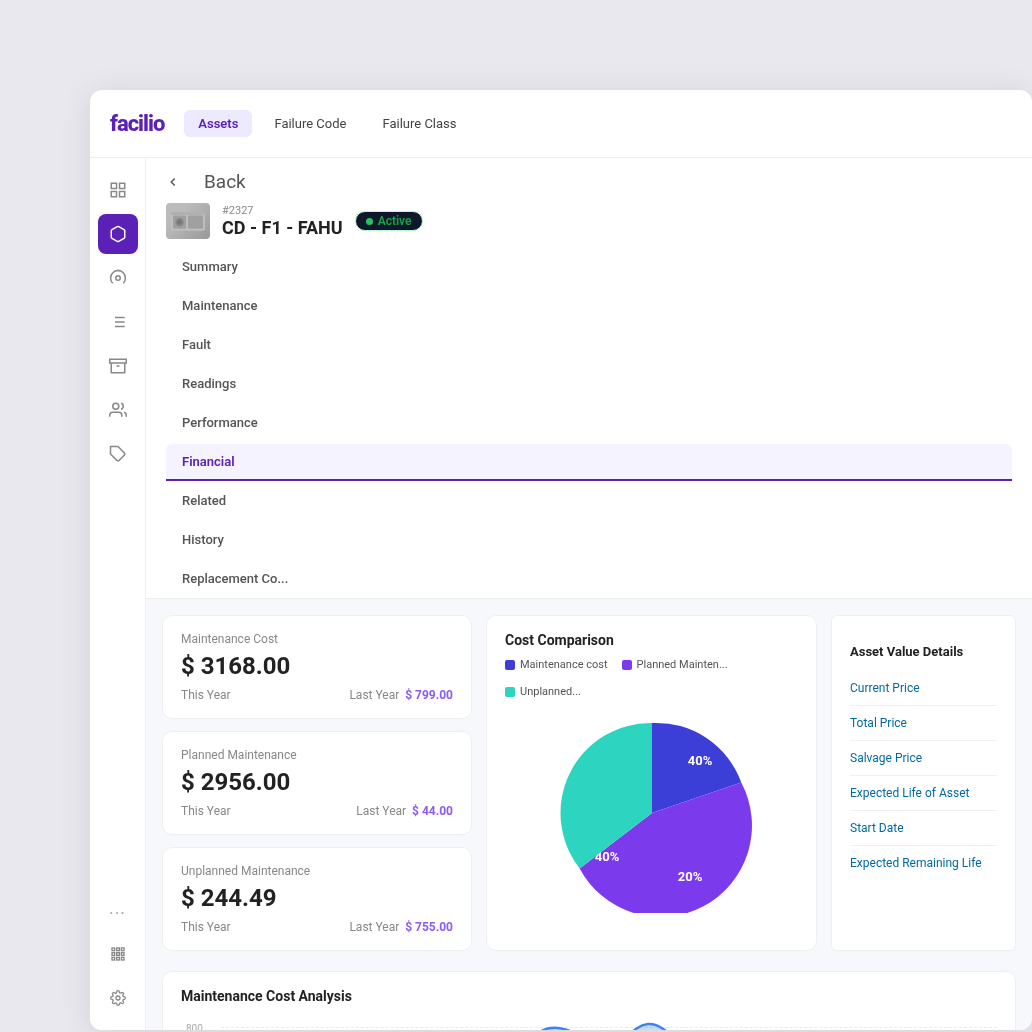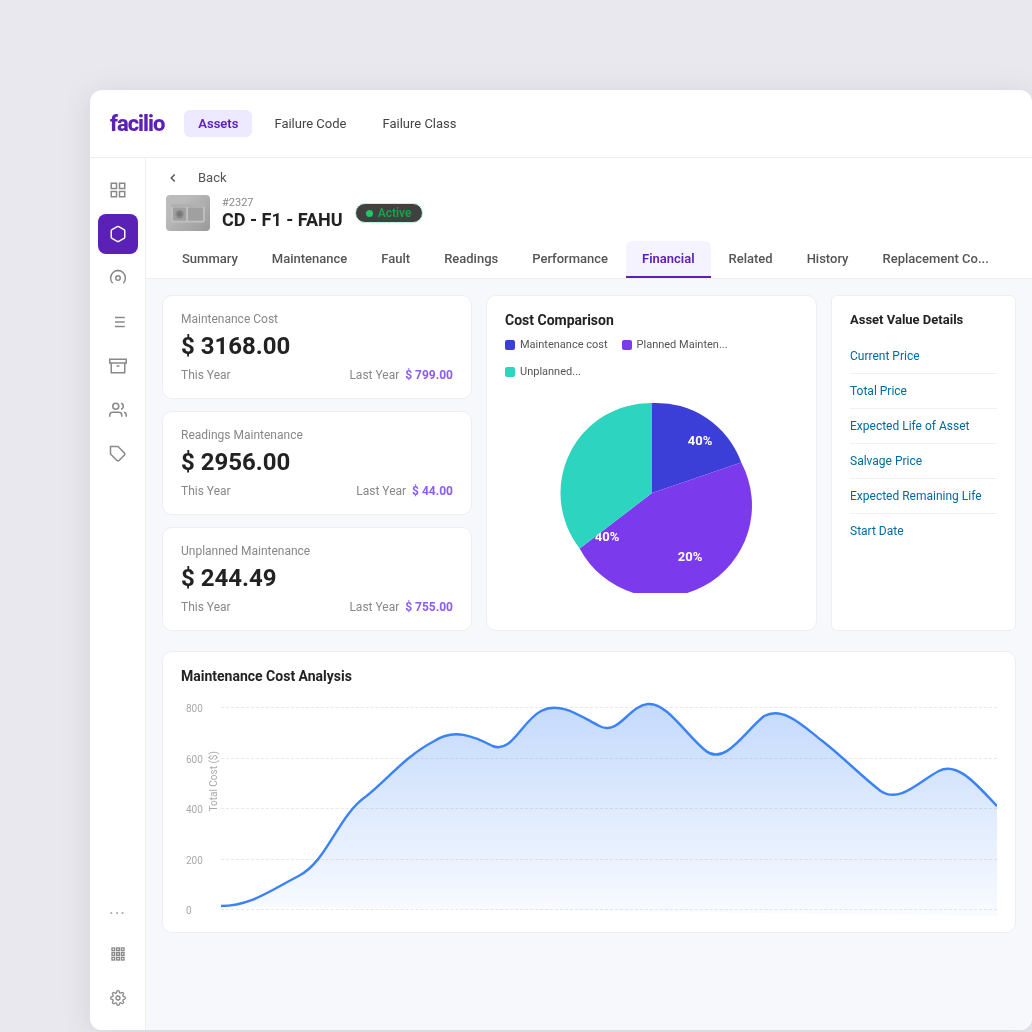--- a/index.html
+++ b/index.html
@@ -102,22 +102,22 @@
     
     .asset-header {
       background: #fff;
       padding: 12px 20px 0 20px;
       border-bottom: 1px solid #eee;
       flex-shrink: 0;
     }
     .back-btn {
       display: flex;
       align-items: center;
-      gap: 18px;
-      font-size: 13px;
+      gap: 24px;
+      font-size: 19px;
       color: #555;
       cursor: pointer;
       margin-bottom: 10px;
     }
     .asset-title-row {
       display: flex;
       align-items: center;
       gap: 12px;
       margin-bottom: 10px;
     }
@@ -145,39 +145,40 @@
     }
     .asset-name {
       font-size: 18px;
       font-weight: 700;
       color: #222;
     }
     .status-badge {
       display: inline-flex;
       align-items: center;
       gap: 5px;
-      background: #404040;
+      background: #0f172a;
       color: #16a34a;
       border: 1px solid #bbf7d0;
       border-radius: 20px;
       padding: 2px 10px;
       font-size: 12px;
       font-weight: 600;
     }
     .status-dot {
       width: 7px;
       height: 7px;
       border-radius: 50%;
       background: #22c55e;
     }
     
     .tabs-row {
       display: flex;
       gap: 2px;
       overflow-x: auto;
+      flex-direction: column;
     }
     .tab {
       padding: 10px 16px;
       font-size: 13px;
       color: #555;
       cursor: pointer;
       border-bottom: 2px solid transparent;
       white-space: nowrap;
       font-weight: 500;
     }
@@ -272,21 +273,21 @@
     .pie-container {
       display: flex;
       justify-content: center;
       align-items: center;
       height: 210px;
     }
     
     .asset-value-card {
       background: #fff;
       border-radius: 6px;
-      padding: 16px 18px;
+      padding: 28px 18px;
       border: 1px solid #eee;
       width: 185px;
       flex-shrink: 0;
     }
     .asset-value-title {
       font-size: 13px;
       font-weight: 700;
       color: #222;
       margin-bottom: 12px;
     }
@@ -490,21 +491,21 @@
               <div class="cost-card-amount">$ 3168.00</div>
               <div class="cost-card-footer">
                 <span>This Year</span>
                 <span>
                   <span>Last Year</span>&nbsp;&nbsp;<strong>$ 799.00</strong>
                 </span>
               </div>
             </div>
 
             <div class="cost-card">
-              <div class="cost-card-label">Readings Maintenance</div>
+              <div class="cost-card-label">Planned Maintenance</div>
               <div class="cost-card-amount">$ 2956.00</div>
               <div class="cost-card-footer">
                 <span>This Year</span>
                 <span>
                   <span>Last Year</span>&nbsp;&nbsp;<strong>$ 44.00</strong>
                 </span>
               </div>
             </div>
 
             <div class="cost-card">
@@ -547,24 +548,24 @@
                 <path d="M100,100 L27.64,155.46 A90,90 0 0,1 100,10 Z" fill="#2dd4bf"></path>
                 <text x="138" y="168" fill="white" font-size="13" font-weight="bold" text-anchor="middle">20%</text>
               </svg>
             </div>
           </div>
 
           <div class="asset-value-card">
             <div class="asset-value-title">Asset Value Details</div>
             <div class="asset-value-row">Current Price</div>
             <div class="asset-value-row">Total Price</div>
+            <div class="asset-value-row">Salvage Price</div>
             <div class="asset-value-row">Expected Life of Asset</div>
-            <div class="asset-value-row">Salvage Price</div>
+            <div class="asset-value-row">Start Date</div>
             <div class="asset-value-row">Expected Remaining Life</div>
-            <div class="asset-value-row">Start Date</div>
           </div>
         </div>
 
         <div class="analysis-card">
           <div class="analysis-title">Maintenance Cost Analysis</div>
           <div class="chart-area">
             <div class="chart-inner">
 
               <div class="grid-lines">
                 <div class="grid-line" style="top:5%">

